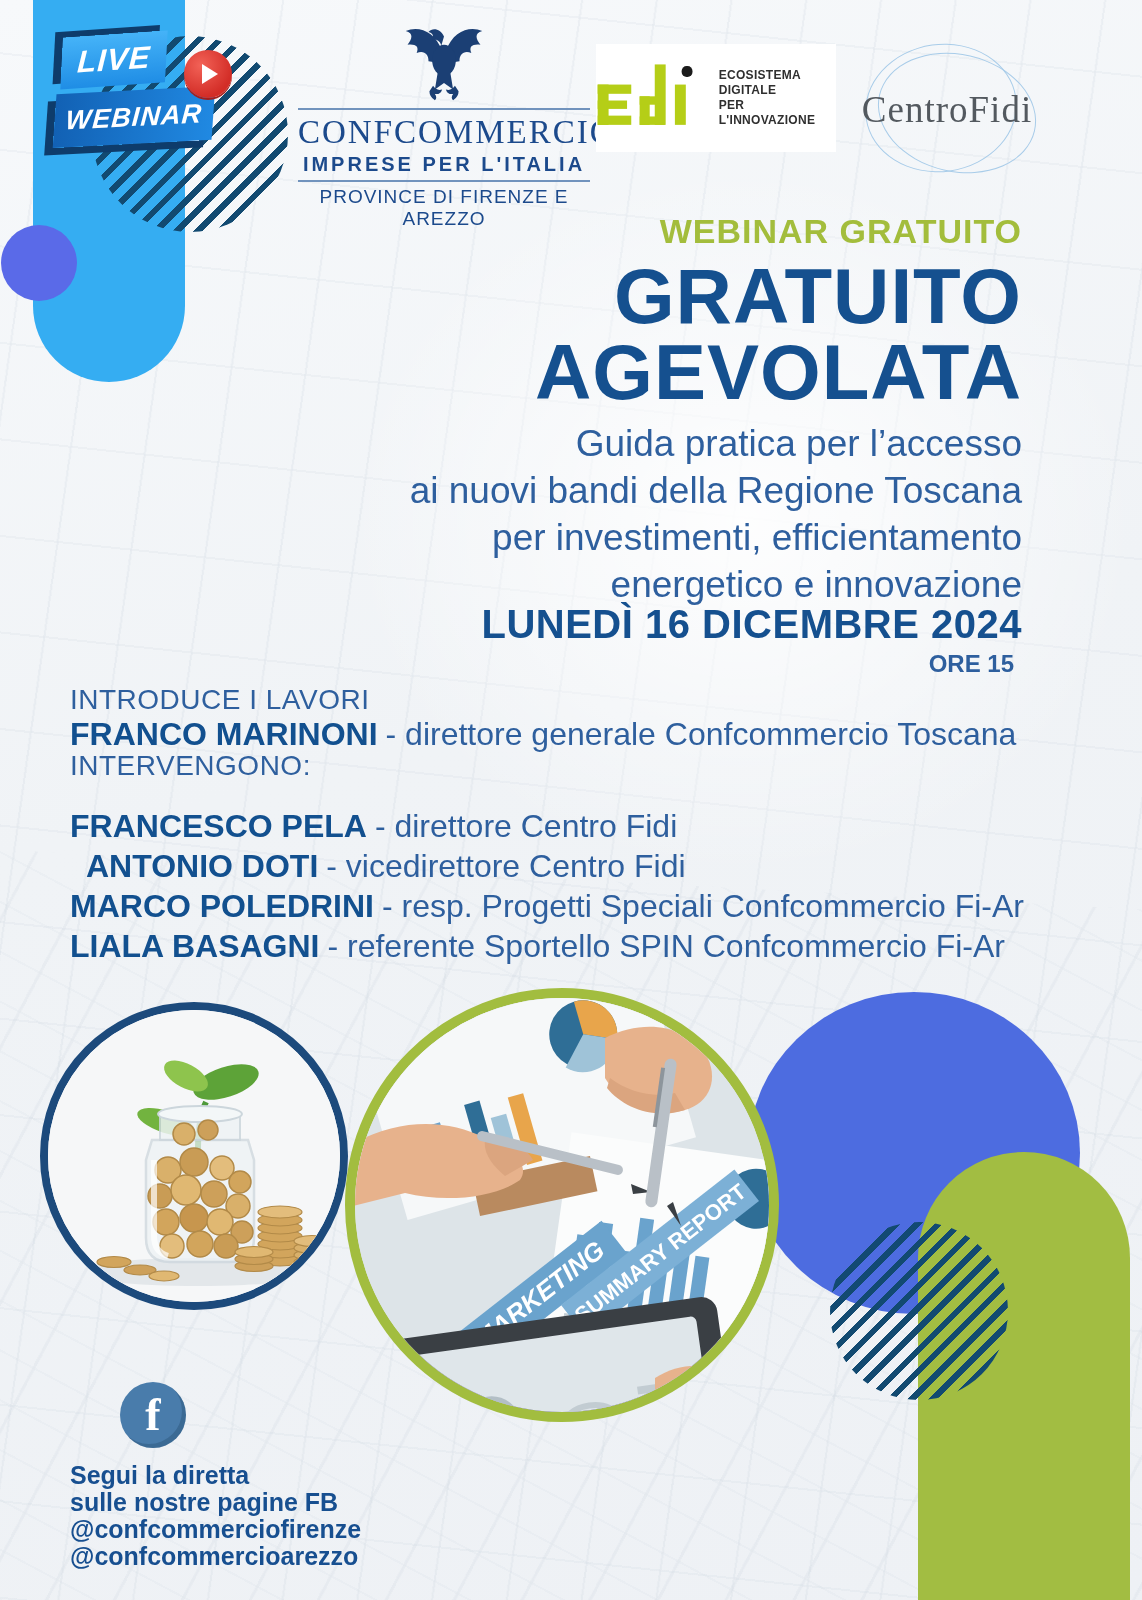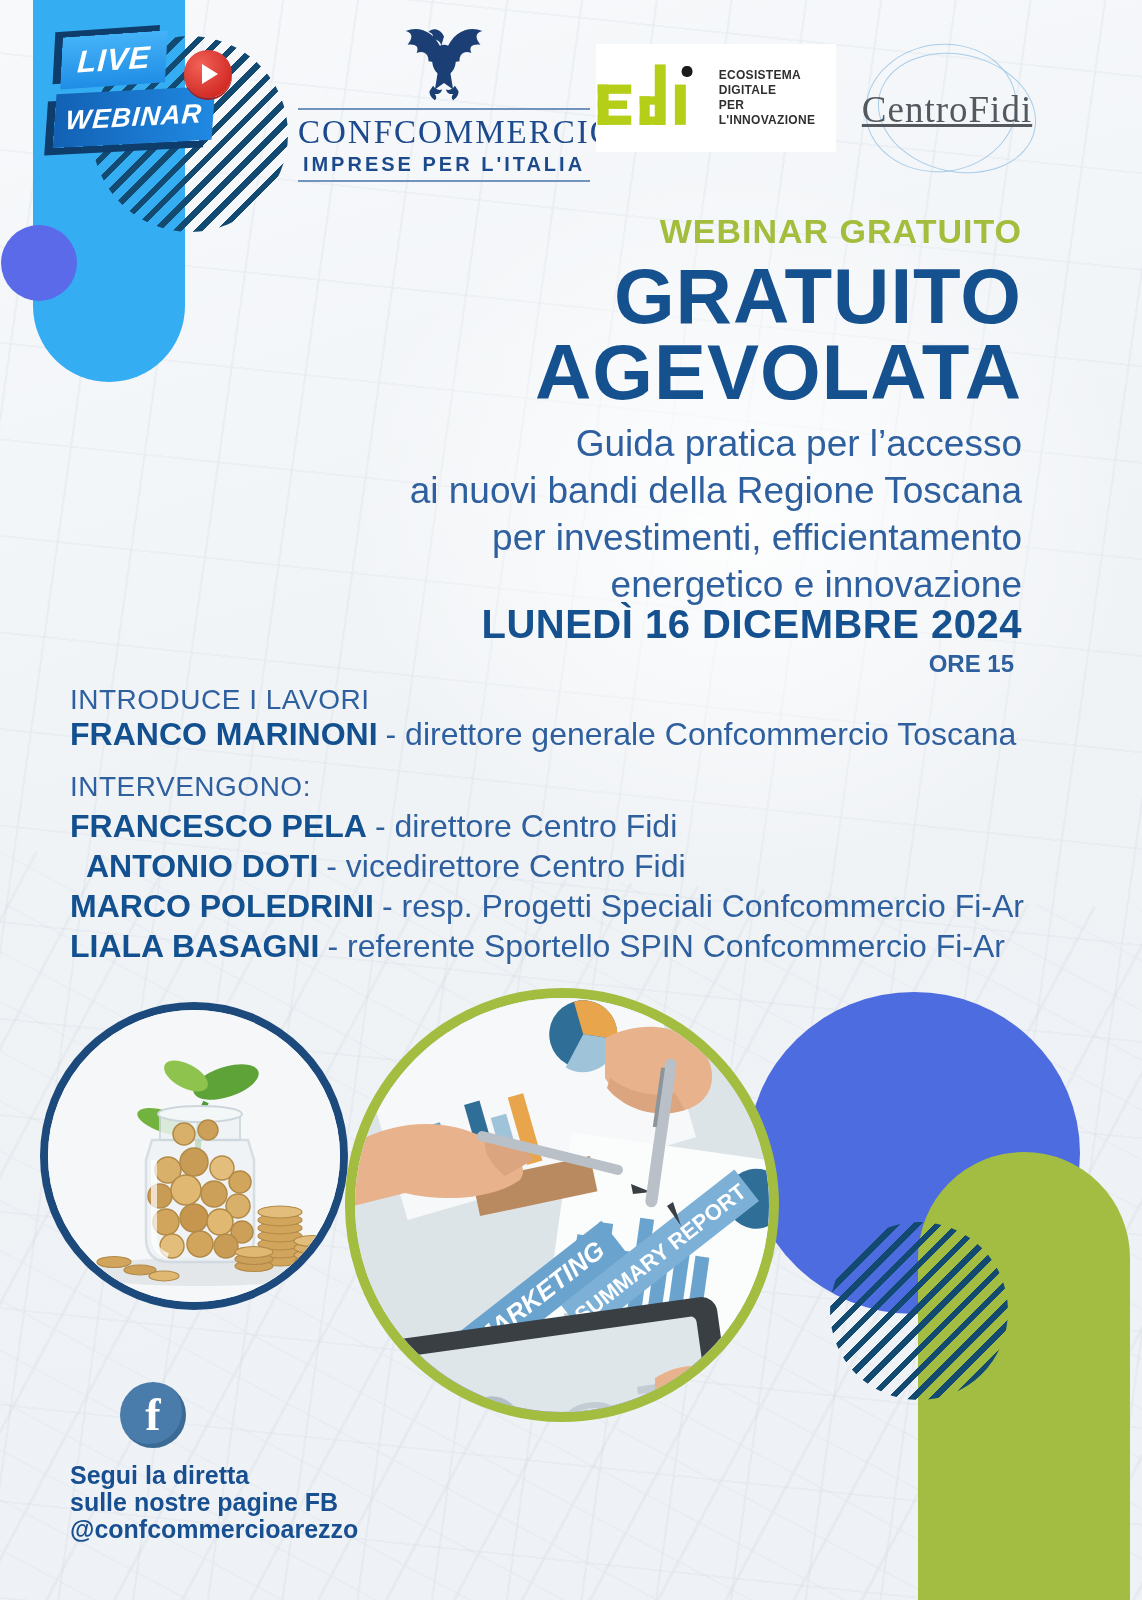--- a/index.html
+++ b/index.html
@@ -57,38 +57,38 @@
 
   .edi-card{position:absolute;left:596px;top:44px;width:240px;height:108px;background:#fff;
     display:flex;align-items:center;justify-content:center;gap:22px;}
   .edi-text{font-size:12px;font-weight:700;color:#2f2f2f;line-height:15px;letter-spacing:.3px;}
 
   .centrofidi{position:absolute;left:843px;top:42px;width:208px;height:140px;}
   .cf-ellipse{position:absolute;border:1.5px solid #a8cce9;border-radius:50%;}
   .cf-e1{left:22px;top:2px;width:150px;height:126px;transform:rotate(-8deg);}
   .cf-e2{left:34px;top:12px;width:158px;height:116px;transform:rotate(13deg);}
   .cf-word{position:absolute;left:0;top:46px;width:208px;text-align:center;
-    font-family:"Liberation Serif",serif;font-size:37px;color:#53595f;letter-spacing:1px;text-decoration:underline;}
+    font-family:"Liberation Serif",serif;font-size:37px;color:#53595f;letter-spacing:1px;}
 
   
   .hero{position:absolute;right:120px;top:0;text-align:right;white-space:nowrap;}
   .kicker{position:absolute;right:0;top:212px;font-size:34px;font-weight:800;letter-spacing:1px;color:#a3bd3c;}
   .title{position:absolute;right:0;top:258px;font-size:78px;line-height:76px;font-weight:800;letter-spacing:1px;color:#15508f;}
   .subtitle{position:absolute;right:0;top:420px;font-size:37px;line-height:47px;font-weight:400;color:#2e5f9e;}
   .date{position:absolute;right:0;top:602px;font-size:40px;font-weight:800;color:#15508f;letter-spacing:.5px;}
   .time{position:absolute;right:8px;top:650px;font-size:24px;font-weight:600;color:#2e5f9e;}
 
   
   .speakers{position:absolute;left:70px;top:0;white-space:nowrap;}
   .sp-label{font-size:28px;color:#2e5f9e;letter-spacing:.5px;}
   .sp-row{font-size:32px;color:#2e5f9e;}
   .sp-row b{font-weight:800;color:#12508f;margin-right:8px;}
   .lbl-intro{position:absolute;left:0;top:684px;}
   .row-intro{position:absolute;left:0;top:716px;}
-  .lbl-list{position:absolute;left:0;top:771px;text-align:center;}
+  .lbl-list{position:absolute;left:0;top:750px;text-align:center;}
   .row-s0{position:absolute;left:0;top:808px;}
   .row-s1{position:absolute;left:16px;top:848px;}
   .row-s2{position:absolute;left:0;top:888px;}
   .row-s3{position:absolute;left:0;top:928px;}
 
   
   .photo-circle{position:absolute;border-radius:50%;overflow:hidden;box-sizing:border-box;background:#fff;}
   .photo-left{left:40px;top:1002px;width:308px;height:308px;border:8px solid #1c4a7c;}
   .photo-right{left:345px;top:988px;width:434px;height:434px;border:10px solid #a2bd3f;background:#dfe6ea;}
   .photo-circle svg{display:block;}
@@ -131,20 +131,21 @@
         <ellipse cx="50" cy="42" rx="13" ry="17"></ellipse>
         <path d="M43,56 L57,56 L60,74 L50,67 L40,74 Z"></path>
         <path d="M38,70 q4,6 10,4 q-2,6 -8,5 q3,4 0,7 q-6,-4 -6,-10 Z"></path>
         <path d="M62,70 q-4,6 -10,4 q2,6 8,5 q-3,4 0,7 q6,-4 6,-10 Z"></path>
       </g>
     </svg>
     <div class="conf-rule"></div>
     <div class="conf-name">CONFCOMMERCIO</div>
     <div class="conf-sub">IMPRESE PER L'ITALIA</div>
     <div class="conf-rule"></div>
+    <div class="conf-prov">PROVINCE DI FIRENZE E AREZZO</div>
   </div>
 
   <div class="edi-card">
     <svg width="108" height="84" viewBox="0 0 120 92">
       <g fill="#b5ce17">
         <rect x="2" y="30" width="13" height="48"></rect>
         <rect x="2" y="30" width="40" height="11"></rect>
         <rect x="2" y="49" width="35" height="10"></rect>
         <rect x="2" y="67" width="40" height="11"></rect>
         <rect x="52" y="44" width="12" height="34"></rect>
@@ -344,15 +345,16 @@
       <path d="M300 380 C330 360 370 365 395 390 L414 414 L300 414 Z" fill="#e7b28c"></path>
     </svg>
   </div>
 
   <div class="fb-icon">
       <span>f</span>
     </div>
   <div class="footer-text">
     <div>Segui la diretta</div>
     <div>sulle nostre pagine FB</div>
+    <div>@confcommerciofirenze</div>
     <div>@confcommercioarezzo</div>
   </div>
 </div>
 
 </body></html>

